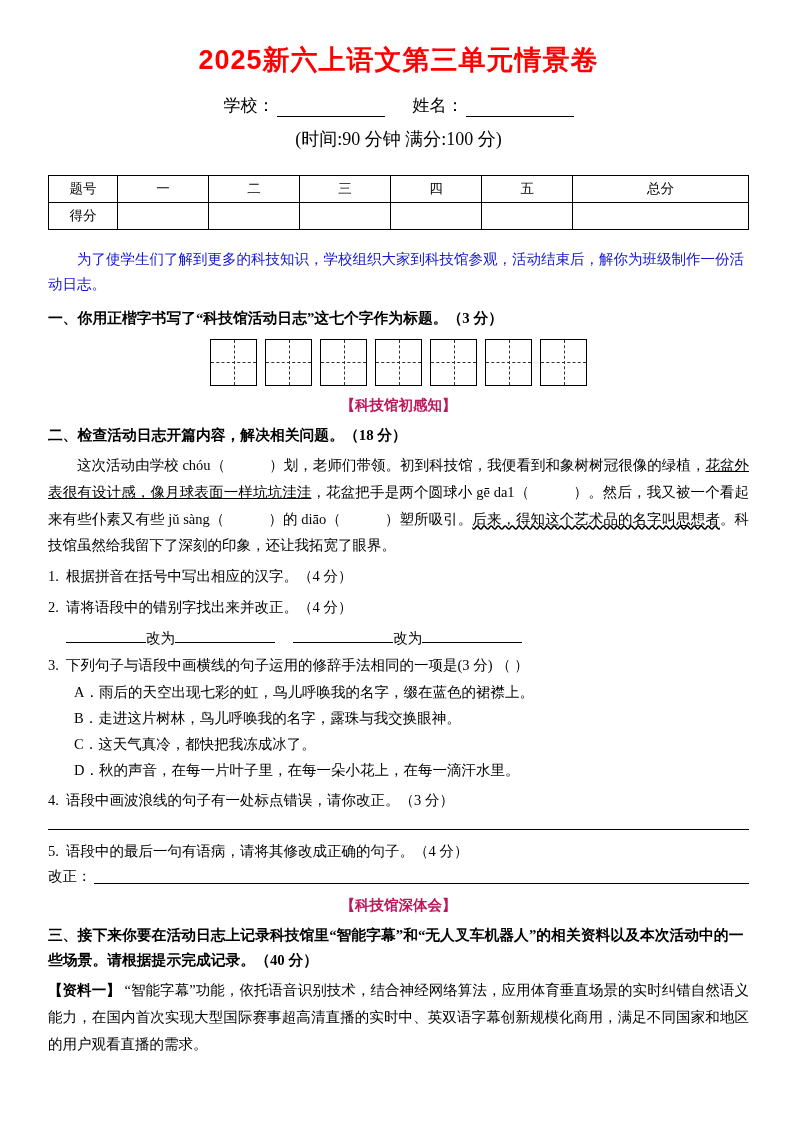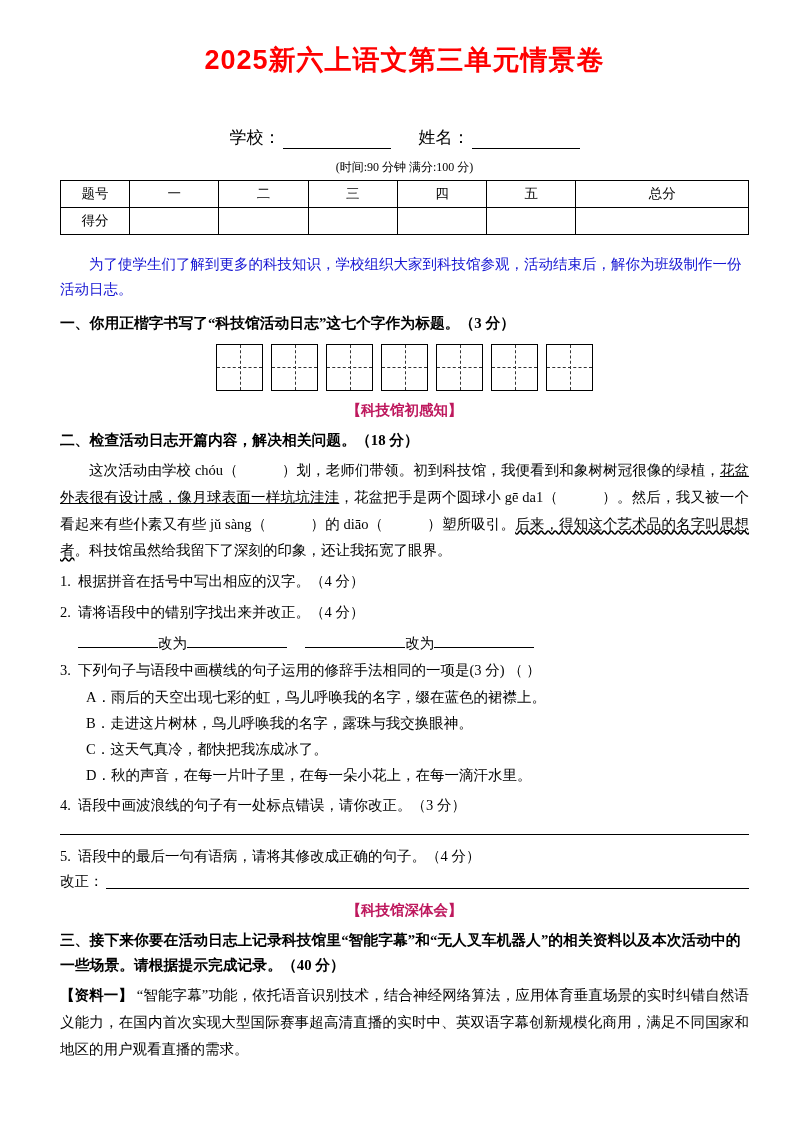--- a/index.html
+++ b/index.html
@@ -11,21 +11,21 @@
     width: 793px;
     min-height: 1121px;
     font-family: "Liberation Serif", "DejaVu Serif", serif;
     color: #000000;
     font-size: 14.5px;
   }
   .page {
     width: 793px;
     min-height: 1121px;
     box-sizing: border-box;
-    padding: 28px 44px 20px 60px;
+    padding: 28px 44px 20px 48px;
     position: relative;
   }
   .doc-title {
     text-align: center;
     color: #ff0000;
     font-size: 27px;
     font-weight: bold;
     letter-spacing: 1px;
     margin: 14px 0 16px 0;
     font-family: "Liberation Sans", sans-serif;
@@ -34,34 +34,33 @@
     display: flex;
     justify-content: center;
     align-items: flex-end;
     gap: 28px;
     font-size: 17px;
     margin-bottom: 10px;
   }
   .idfield {
     display: flex;
     align-items: flex-end;
-    margin-top: 32px;
   }
   .idfield .lbl { white-space: nowrap; }
   .idfield .blank {
     display: inline-block;
     width: 108px;
     border-bottom: 1px solid #000;
     height: 17px;
     margin-left: 2px;
   }
   .subinfo {
     text-align: center;
-    font-size: 12px;
-    margin-bottom: 4px;
+    font-size: 18px;
+    margin-bottom: 24px;
   }
   table.score {
     width: 100%;
     border-collapse: collapse;
     margin-bottom: 17px;
     font-size: 13.5px;
   }
   table.score td {
     border: 1px solid #000;
     height: 22px;

